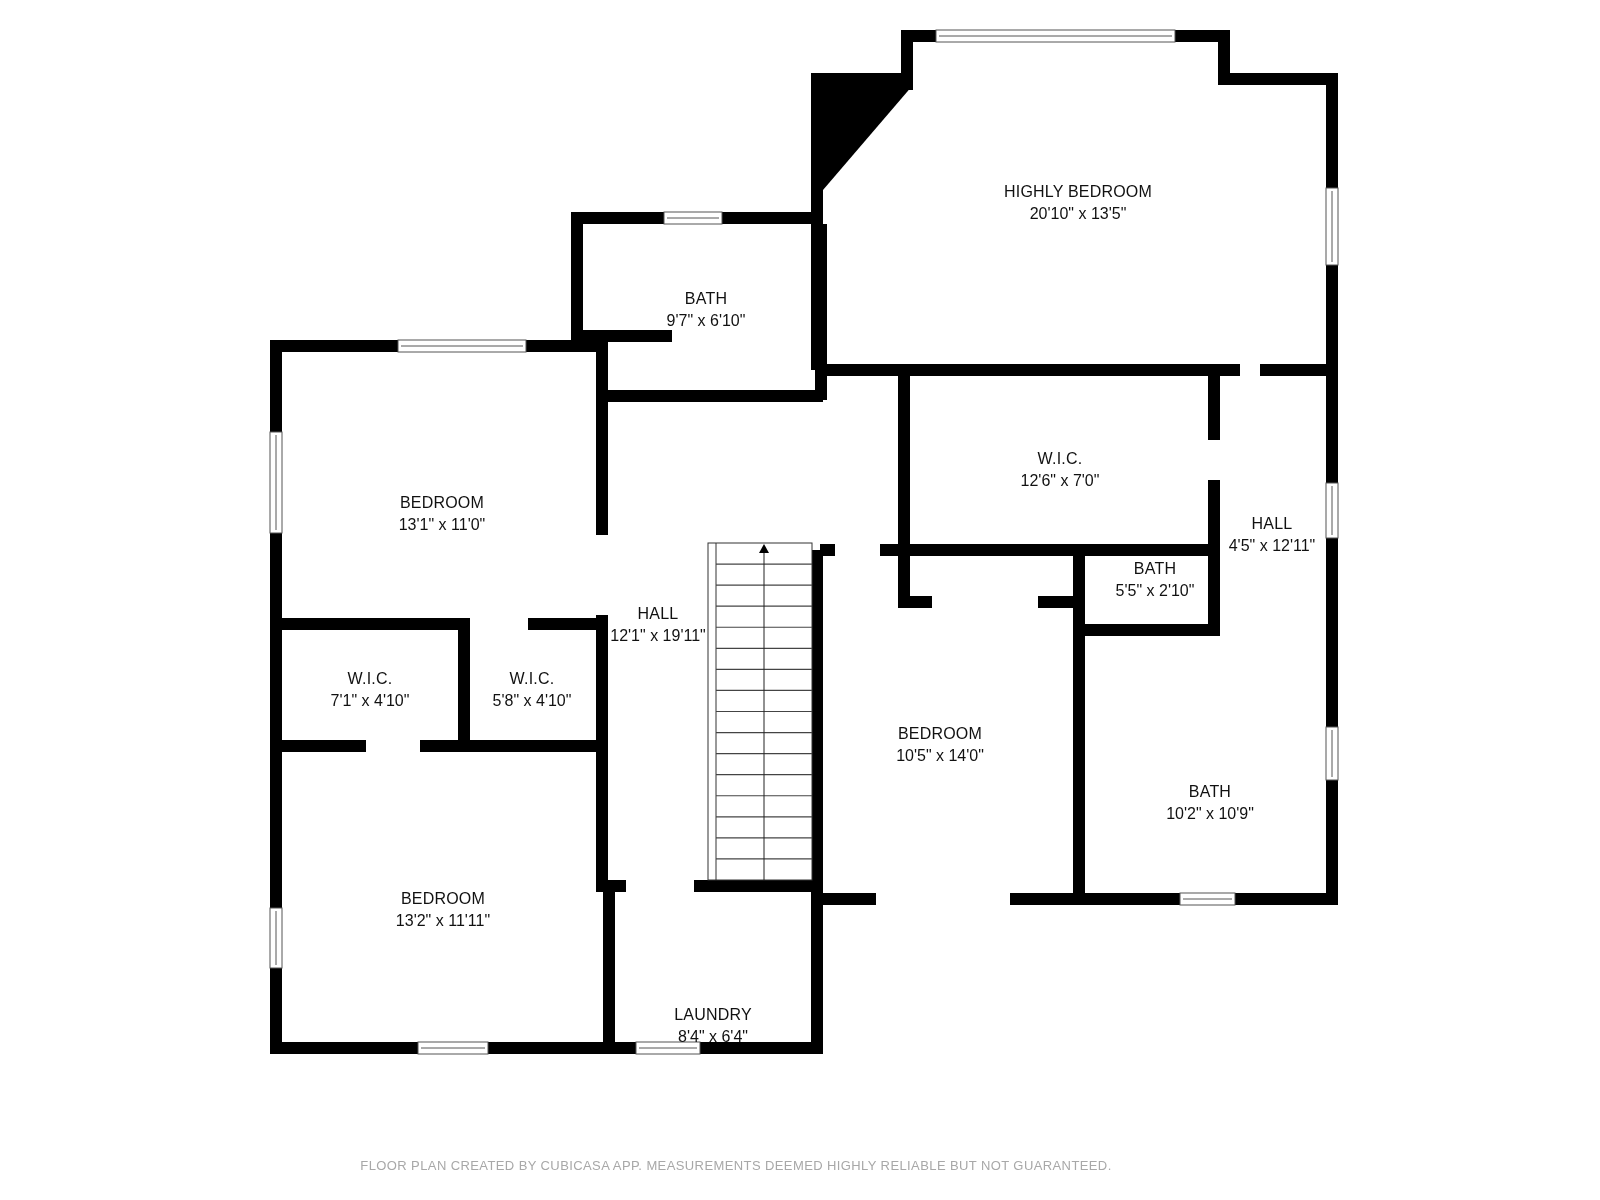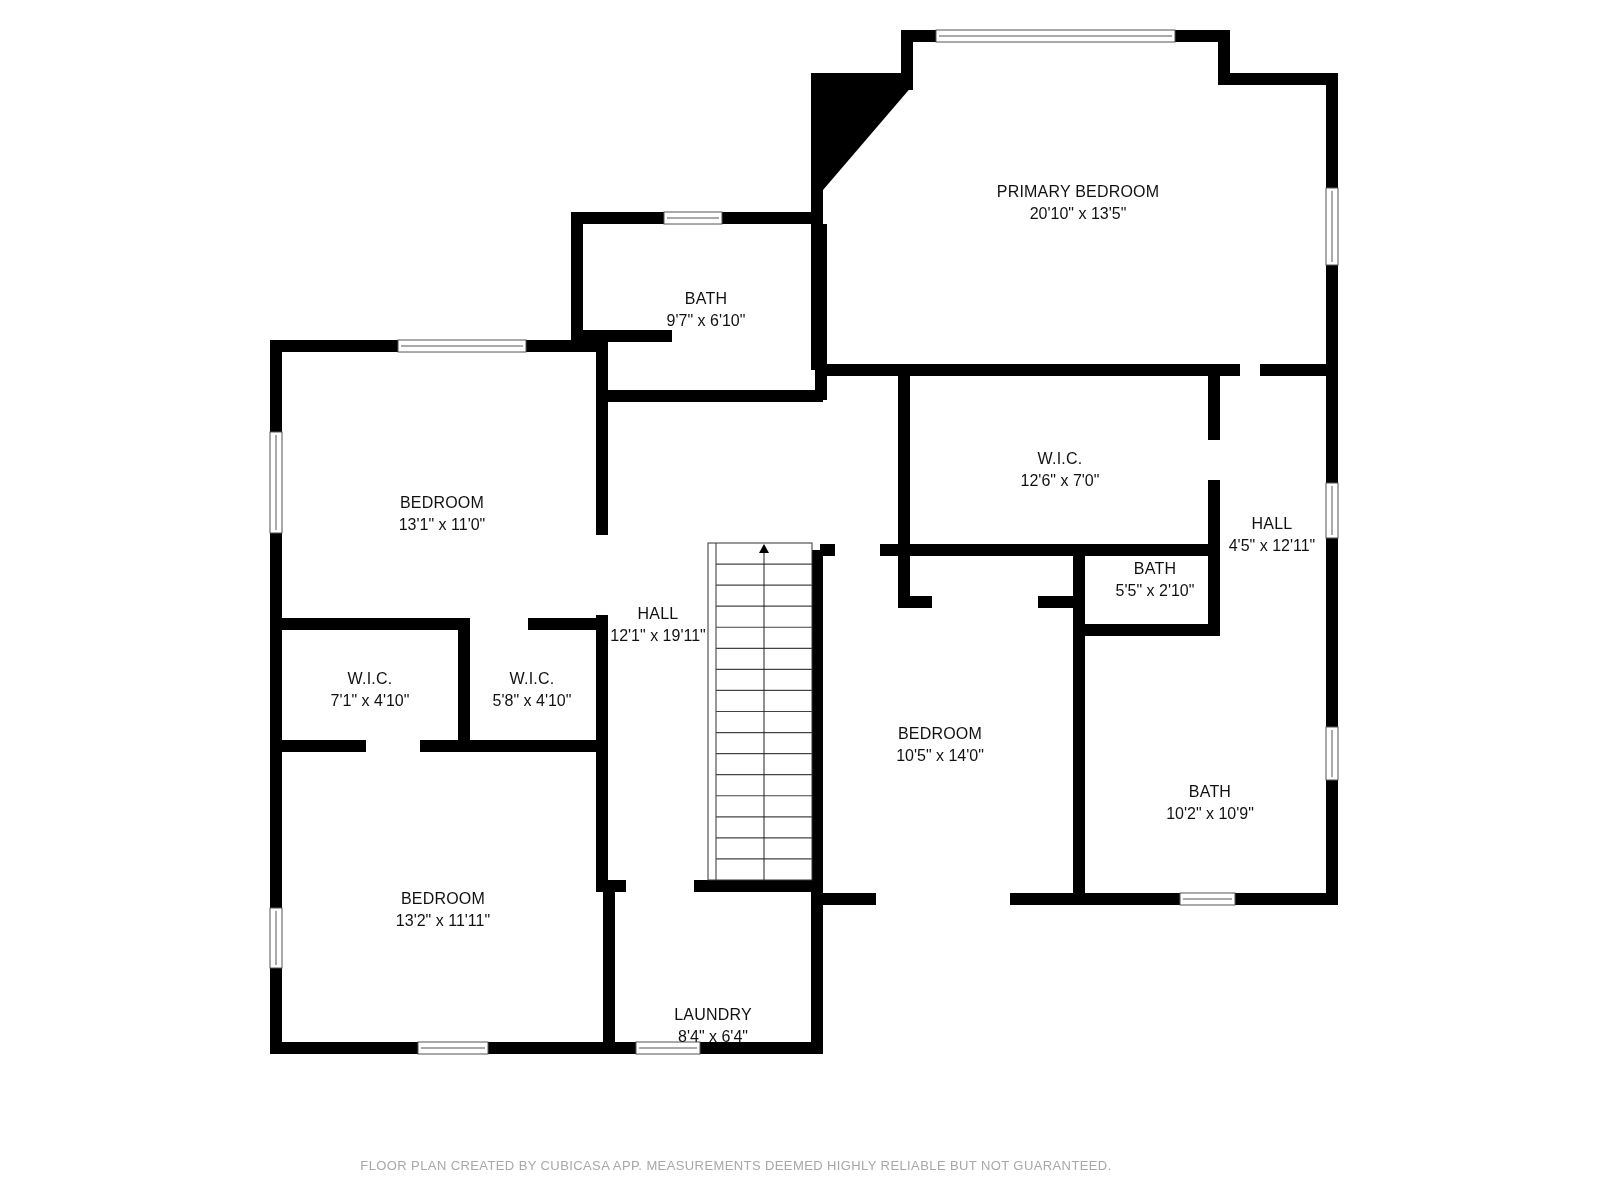--- a/index.html
+++ b/index.html
@@ -124,21 +124,21 @@
       <line x1="716" x2="812" y1="816.8125" y2="816.8125" stroke="#444" stroke-width="1.2"></line>
       <line x1="716" x2="812" y1="837.875" y2="837.875" stroke="#444" stroke-width="1.2"></line>
       <line x1="716" x2="812" y1="858.9375" y2="858.9375" stroke="#444" stroke-width="1.2"></line>
       <line x1="764" x2="764" y1="549" y2="880" stroke="#222"></line>
       <polygon points="759,553 769,553 764,544" fill="#000"></polygon>
     </g>
 </svg>
 
 <div id="labels">
     <div class="room-label" style="left: 1078px; top: 203px;">
-      <span class="name">PRIMARY BEDROOM</span>
+      <span class="name">HIGHLY BEDROOM</span>
       <span class="dims">20'10" x 13'5"</span>
     </div>
     <div class="room-label" style="left: 706px; top: 310px;">
       <span class="name">BATH</span>
       <span class="dims">9'7" x 6'10"</span>
     </div>
     <div class="room-label" style="left: 442px; top: 514px;">
       <span class="name">BEDROOM</span>
       <span class="dims">13'1" x 11'0"</span>
     </div>

